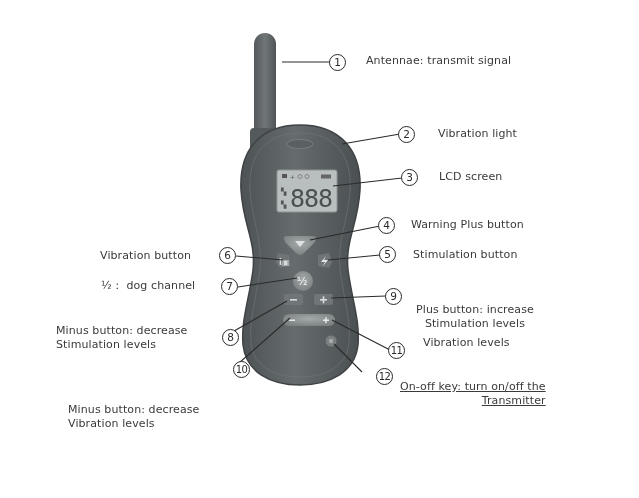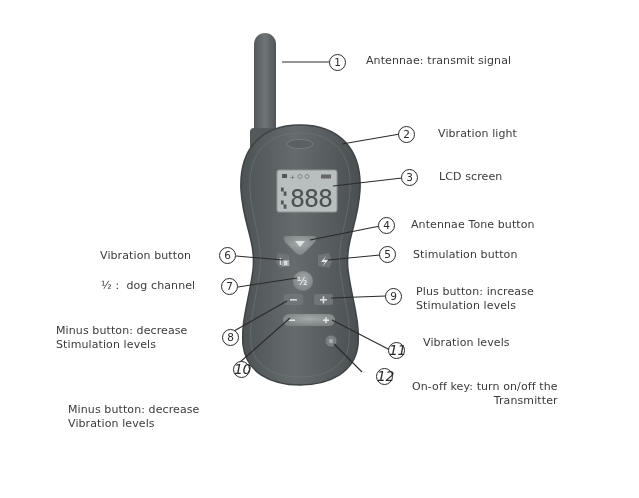--- a/index.html
+++ b/index.html
@@ -1,21 +1,21 @@
 <!DOCTYPE html>
 <html><head>
 <meta charset="utf-8">
 <style>
   html, body { margin:0; padding:0; background:#ffffff; }
   body { width:639px; height:498px; position:relative; overflow:hidden; font-family:"DejaVu Sans", sans-serif; }
   #stage { position:absolute; left:0; top:0; width:639px; height:498px; }
   .label { position:absolute; font-size:11px; color:#3a3a3a; line-height:14px; white-space:nowrap; letter-spacing:0.1px; }
   .label.right { text-align:center; }
   .num { position:absolute; width:15px; height:15px; border:1.2px solid #2a2a2a; border-radius:50%; font-size:10.5px; line-height:15px; text-align:center; color:#2a2a2a; background:#fff; box-sizing:content-box; }
-  .num.small { font-size:14px; letter-spacing:-0.5px;font-style:italic; }
+  .num.small { font-size:10px; letter-spacing:-0.5px; }
   svg { position:absolute; left:0; top:0; }
 </style>
 </head>
 <body>
 
 <div id="stage">
 
   <svg width="639" height="498" viewBox="0 0 639 498">
     <defs>
       <linearGradient id="bodyGrad" x1="0" x2="1" y1="0" y2="0">
@@ -128,30 +128,30 @@
   <div class="num" style="left:221px;top:278px;">7</div>
   <div class="num" style="left:222px;top:329px;">8</div>
   <div class="num" style="left:385px;top:288px;">9</div>
   <div class="num small" style="left:233px;top:361px;">10</div>
   <div class="num small" style="left:388px;top:342px;">11</div>
   <div class="num small" style="left:360px;top:368px;margin-left:16px;">12</div>
 
   <div class="label" style="left:366px;top:54px;">Antennae: transmit signal</div>
   <div class="label" style="left:438px;top:127px;">Vibration light</div>
   <div class="label" style="left:439px;top:170px;">LCD screen</div>
-  <div class="label" style="left:411px;top:218px;">Antennae Tone button</div>
+  <div class="label" style="left:411px;top:218px;">Warning Plus button</div>
   <div class="label" style="left:413px;top:248px;">Stimulation button</div>
-  <div class="label" style="left:416px;top:285px;">
+  <div class="label" style="left:416px;top:303px;text-align:center;">
     <div>Plus button: increase</div>
     <div>Stimulation levels</div>
   </div>
   <div class="label" style="left:423px;top:336px;">
     <div>Vibration levels</div>
   </div>
-  <div class="label" style="left:412px;top:380px;">
+  <div class="label" style="left:400px;top:380px;text-decoration:underline;">
     <div>On-off key: turn on/off the</div>
     <div style="padding-left:1px;text-align:right;">Transmitter</div>
   </div>
 
   <div class="label right" style="left:100px;top:249px;">Vibration button</div>
   <div class="label right" style="left:101px;top:279px;">½： dog channel</div>
   <div class="label" style="left:56px;top:324px;">
     <div>Minus button: decrease</div>
     <div>Stimulation levels</div>
   </div>

